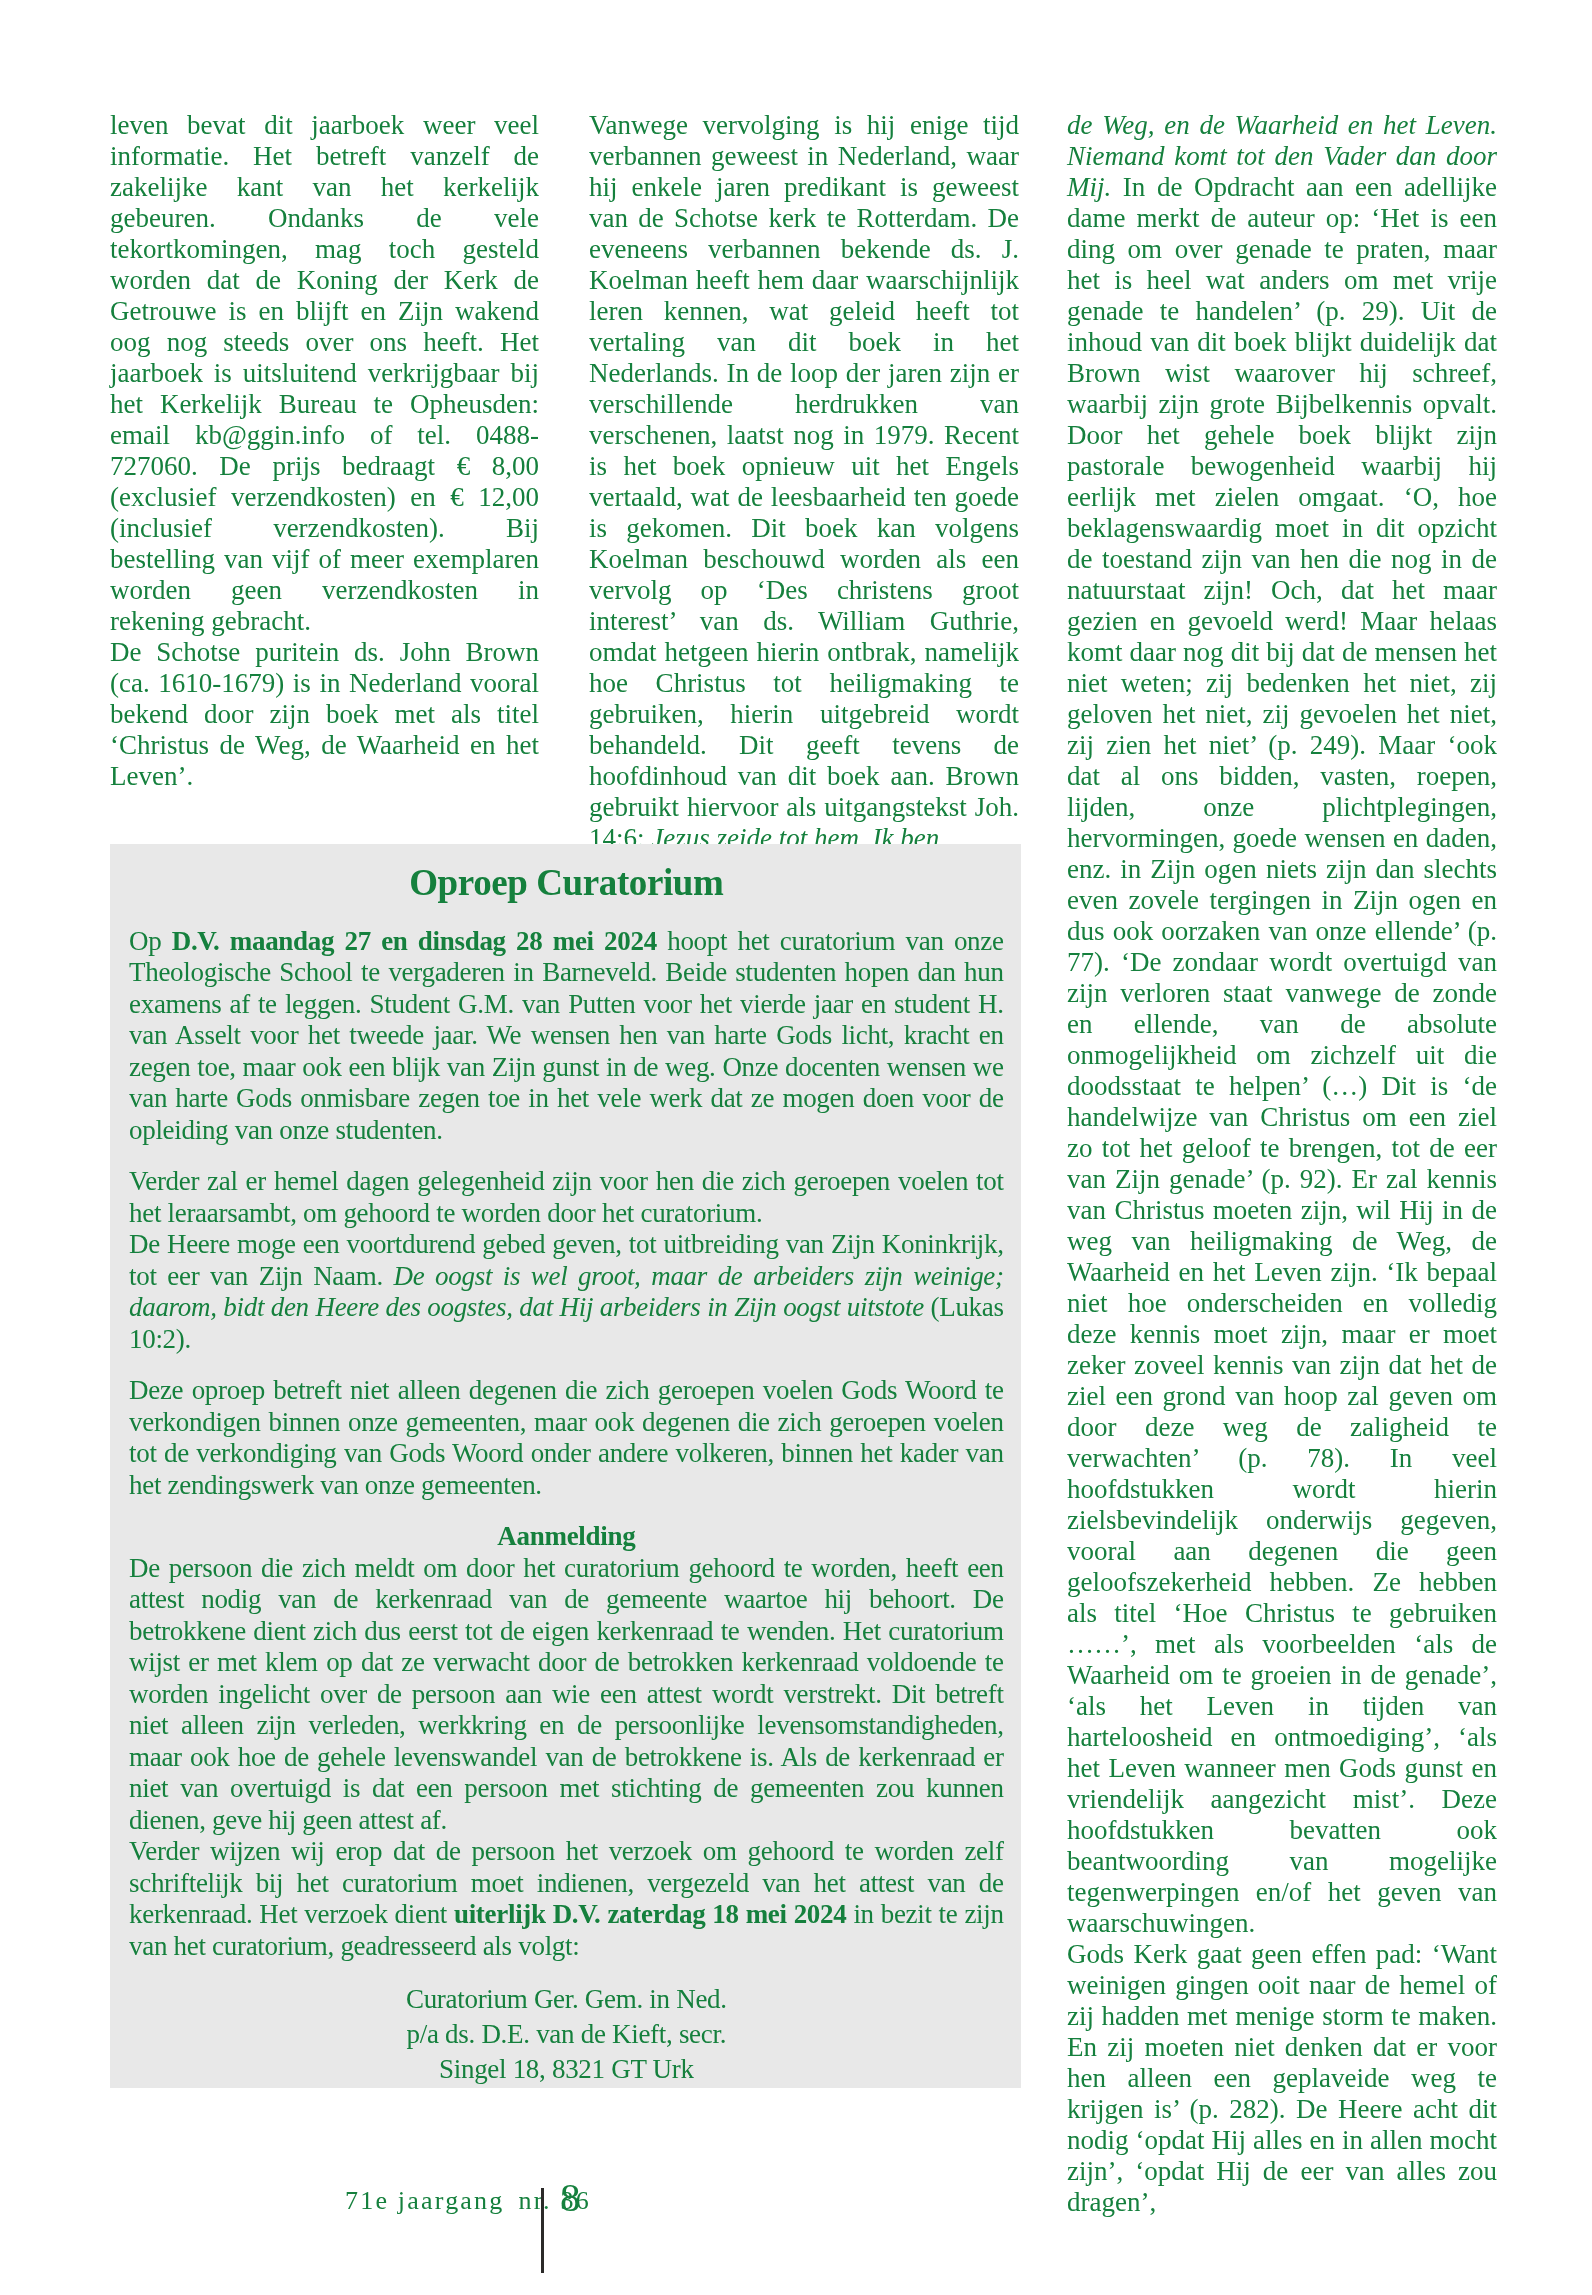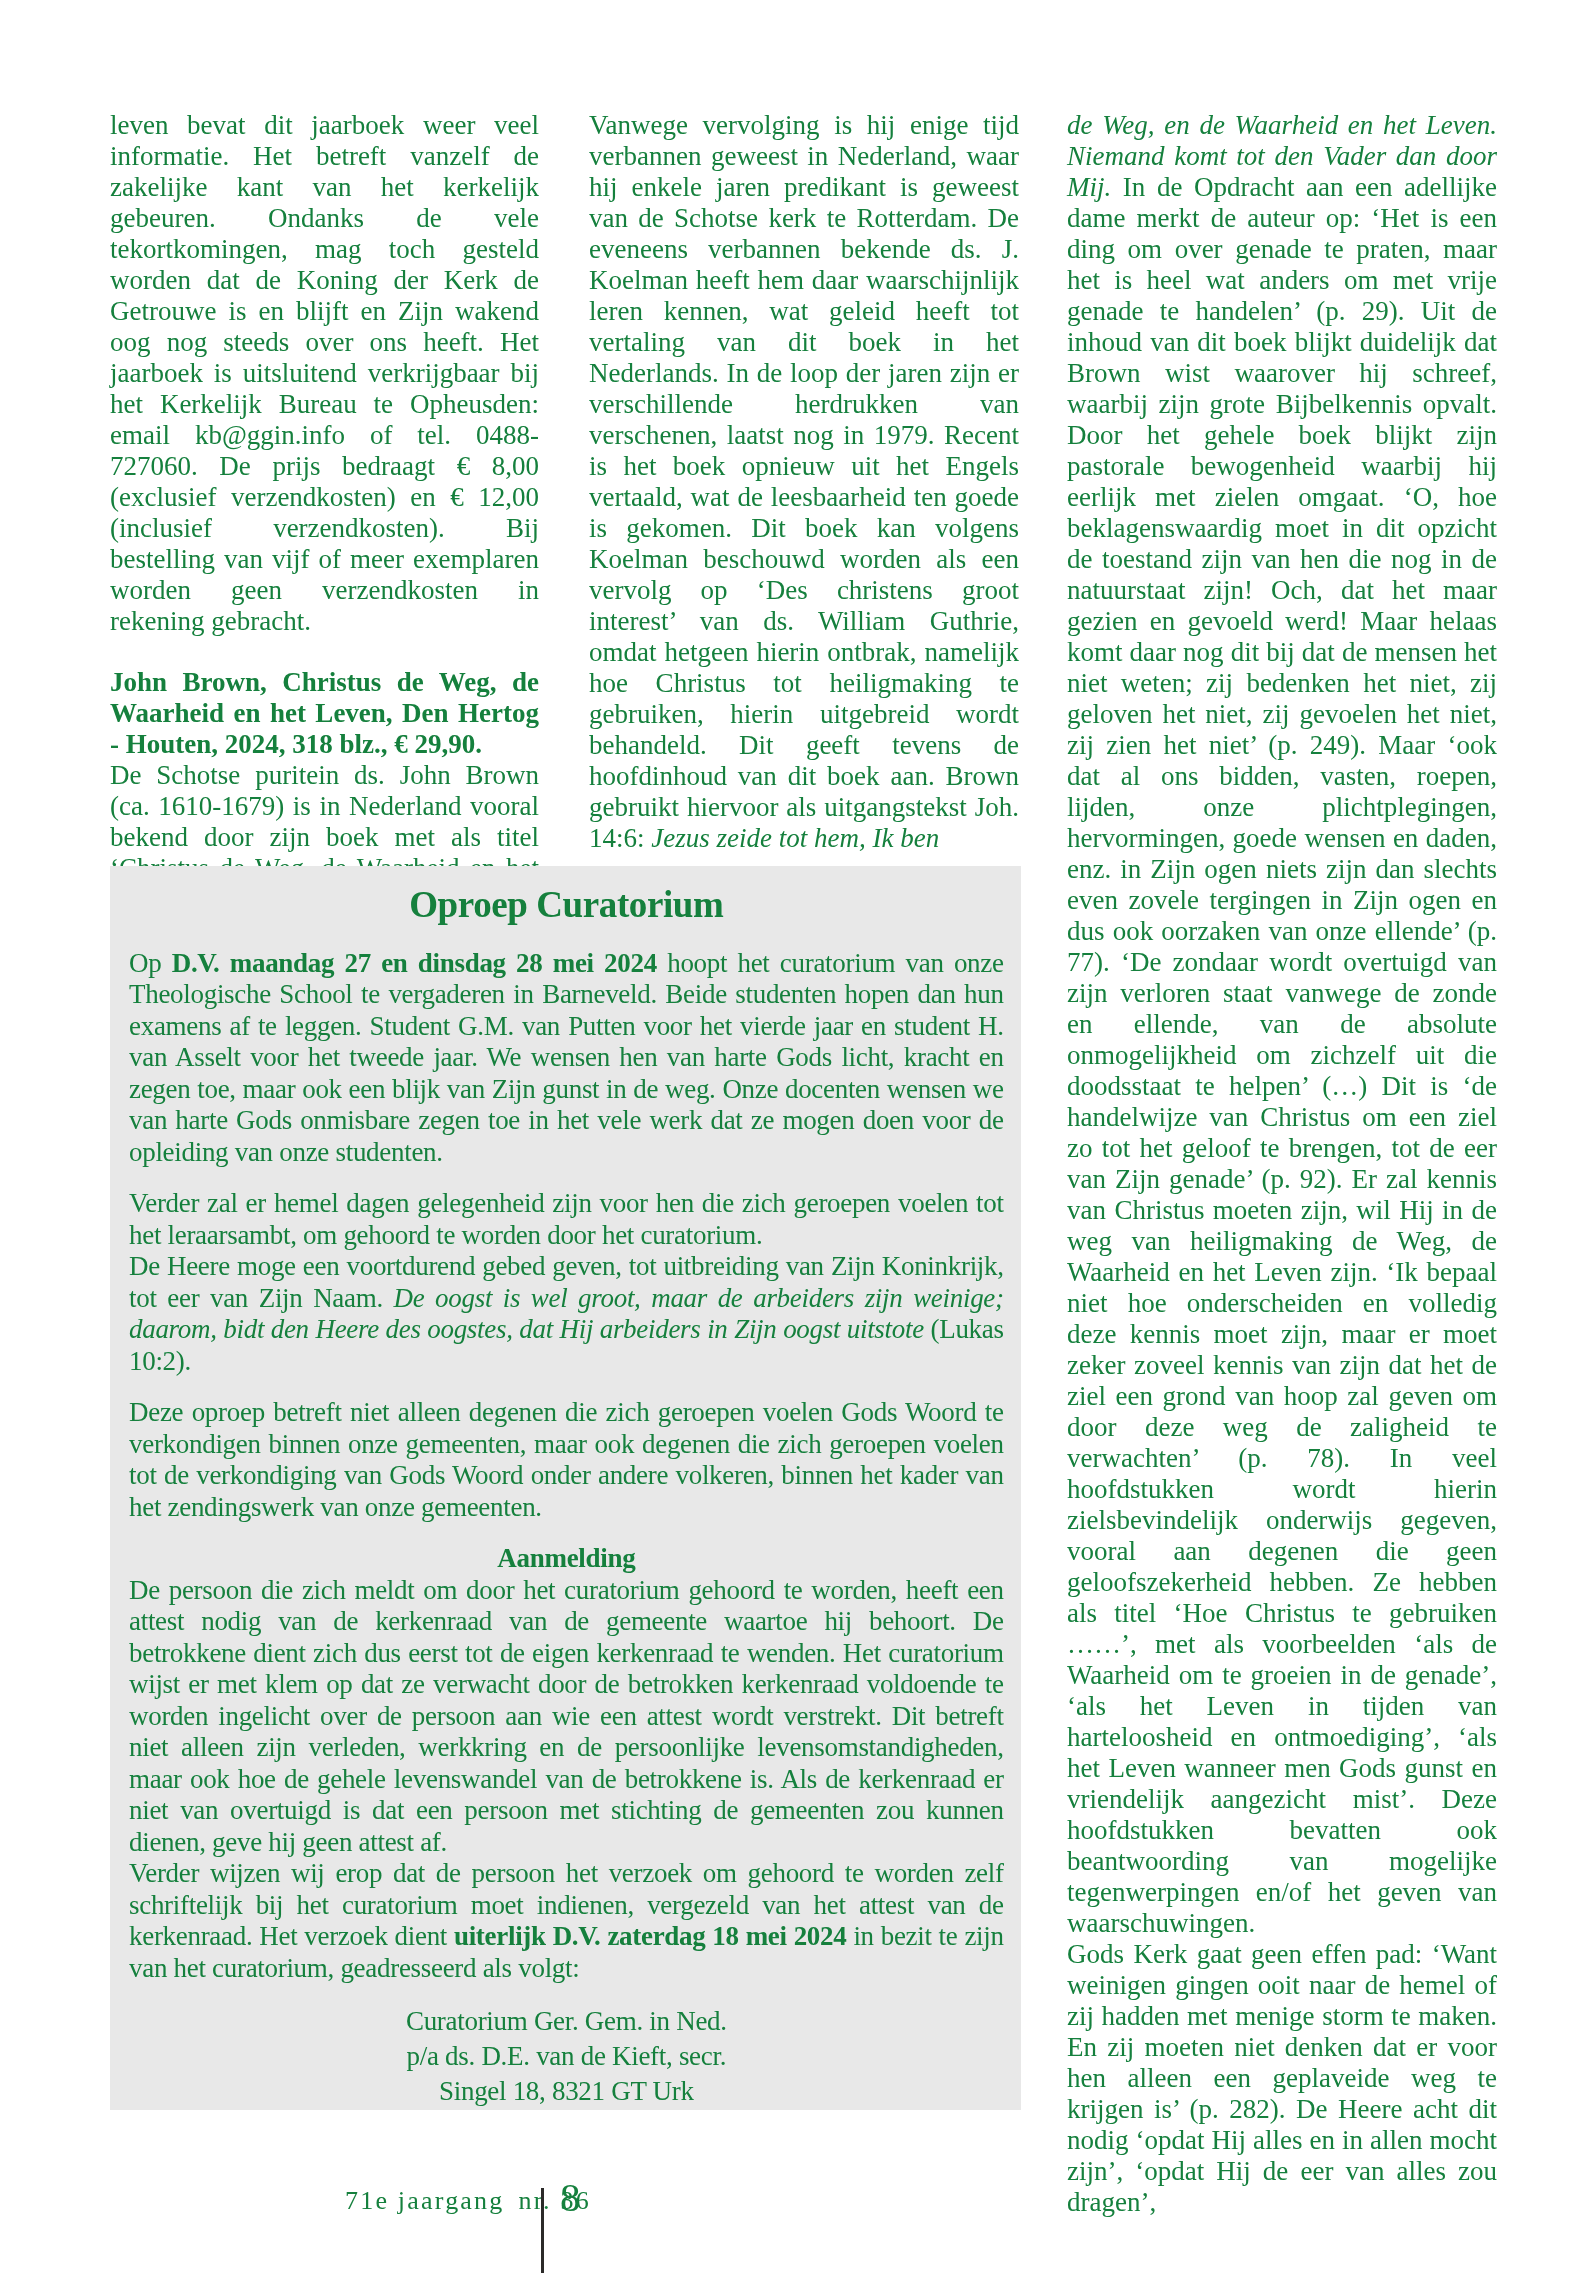--- a/index.html
+++ b/index.html
@@ -25,21 +25,21 @@
   .col-left   { left: 110px;  width: 429px; }
   .col-middle { left: 589px;  }
   .col-right  { left: 1067px; }
   .col p { margin: 0; }
   .col p.gap-before { margin-top: 30px; }
   .col p.bold { font-weight: bold; }
   
   .notice-box {
     position: absolute;
     left: 110px;
-    top: 866px;
+    top: 844px;
     width: 911px;
     height: 1244px;
     box-sizing: border-box;
     background: #e8e8e8;
     padding: 14px 17.3px 0 19px;
     font-size: 27px;
     line-height: 31.5px;
     letter-spacing: -0.3px;
     text-align: justify;
     hyphens: auto;
@@ -90,21 +90,20 @@
   i { font-style: italic; }
   b { font-weight: bold; }
 </style>
 </head>
 <body>
 
 <div class="page">
 
   <div class="col col-left">
     <p>leven bevat dit jaarboek weer veel informatie. Het betreft vanzelf de zakelijke kant van het kerkelijk gebeuren. Ondanks de vele tekortkomingen, mag toch gesteld worden dat de Koning der Kerk de Getrouwe is en blijft en Zijn wakend oog nog steeds over ons heeft. Het jaarboek is uitsluitend verkrijgbaar bij het Kerkelijk Bureau te Opheusden: email kb@ggin.info of tel. 0488-727060. De prijs bedraagt € 8,00 (exclusief verzendkosten) en € 12,00 (inclusief verzendkosten). Bij bestelling van vijf of meer exemplaren worden geen verzendkosten in rekening gebracht.</p>
-    <p class="bold gap-before">John Brown, Christus de Weg, de Waarheid en het Leven, Den Hertog - Houten, 2024, 318 blz., € 29,90.</p>
     <p>De Schotse puritein ds. John Brown (ca. 1610-1679) is in Nederland vooral bekend door zijn boek met als titel ‘Christus de Weg, de Waarheid en het Leven’.</p>
   </div>
 
   <div class="col col-middle">
     <p>Vanwege vervolging is hij enige tijd verbannen geweest in Nederland, waar hij enkele jaren predikant is geweest van de Schotse kerk te Rotterdam. De eveneens verbannen bekende ds. J. Koelman heeft hem daar waarschijnlijk leren kennen, wat geleid heeft tot vertaling van dit boek in het Nederlands. In de loop der jaren zijn er verschillende herdrukken van verschenen, laatst nog in 1979. Recent is het boek opnieuw uit het Engels vertaald, wat de leesbaarheid ten goede is gekomen. Dit boek kan volgens Koelman beschouwd worden als een vervolg op ‘Des christens groot interest’ van ds. William Guthrie, omdat hetgeen hierin ontbrak, namelijk hoe Christus tot heiligmaking te gebruiken, hierin uitgebreid wordt behandeld. Dit geeft tevens de hoofdinhoud van dit boek aan. Brown gebruikt hiervoor als uitgangstekst Joh. 14:6: <i>Jezus zeide tot hem, Ik ben</i></p>
   </div>
 
   <div class="col col-right">
     <p><i>de Weg, en de Waarheid en het Leven. Niemand komt tot den Vader dan door Mij.</i> In de Opdracht aan een adellijke dame merkt de auteur op: ‘Het is een ding om over genade te praten, maar het is heel wat anders om met vrije genade te handelen’ (p. 29). Uit de inhoud van dit boek blijkt duidelijk dat Brown wist waarover hij schreef, waarbij zijn grote Bijbelkennis opvalt. Door het gehele boek blijkt zijn pastorale bewogenheid waarbij hij eerlijk met zielen omgaat. ‘O, hoe beklagenswaardig moet in dit opzicht de toestand zijn van hen die nog in de natuurstaat zijn! Och, dat het maar gezien en gevoeld werd! Maar helaas komt daar nog dit bij dat de mensen het niet weten; zij bedenken het niet, zij geloven het niet, zij gevoelen het niet, zij zien het niet’ (p. 249). Maar ‘ook dat al ons bidden, vasten, roepen, lijden, onze plichtplegingen, hervormingen, goede wensen en daden, enz. in Zijn ogen niets zijn dan slechts even zovele tergingen in Zijn ogen en dus ook oorzaken van onze ellende’ (p. 77). ‘De zondaar wordt overtuigd van zijn verloren staat vanwege de zonde en ellende, van de absolute onmogelijkheid om zichzelf uit die doodsstaat te helpen’ (…) Dit is ‘de handelwijze van Christus om een ziel zo tot het geloof te brengen, tot de eer van Zijn genade’ (p. 92). Er zal kennis van Christus moeten zijn, wil Hij in de weg van heiligmaking de Weg, de Waarheid en het Leven zijn. ‘Ik bepaal niet hoe onderscheiden en volledig deze kennis moet zijn, maar er moet zeker zoveel kennis van zijn dat het de ziel een grond van hoop zal geven om door deze weg de zaligheid te verwachten’ (p. 78). In veel hoofdstukken wordt hierin zielsbevindelijk onderwijs gegeven, vooral aan degenen die geen geloofszekerheid hebben. Ze hebben als titel ‘Hoe Christus te gebruiken ……’, met als voorbeelden ‘als de Waarheid om te groeien in de genade’, ‘als het Leven in tijden van harteloosheid en ontmoediging’, ‘als het Leven wanneer men Gods gunst en vriendelijk aangezicht mist’. Deze hoofdstukken bevatten ook beantwoording van mogelijke tegenwerpingen en/of het geven van waarschuwingen.</p>
     <p>Gods Kerk gaat geen effen pad: ‘Want weinigen gingen ooit naar de hemel of zij hadden met menige storm te maken. En zij moeten niet denken dat er voor hen alleen een geplaveide weg te krijgen is’ (p. 282). De Heere acht dit nodig ‘opdat Hij alles en in allen mocht zijn’, ‘opdat Hij de eer van alles zou dragen’,</p>

